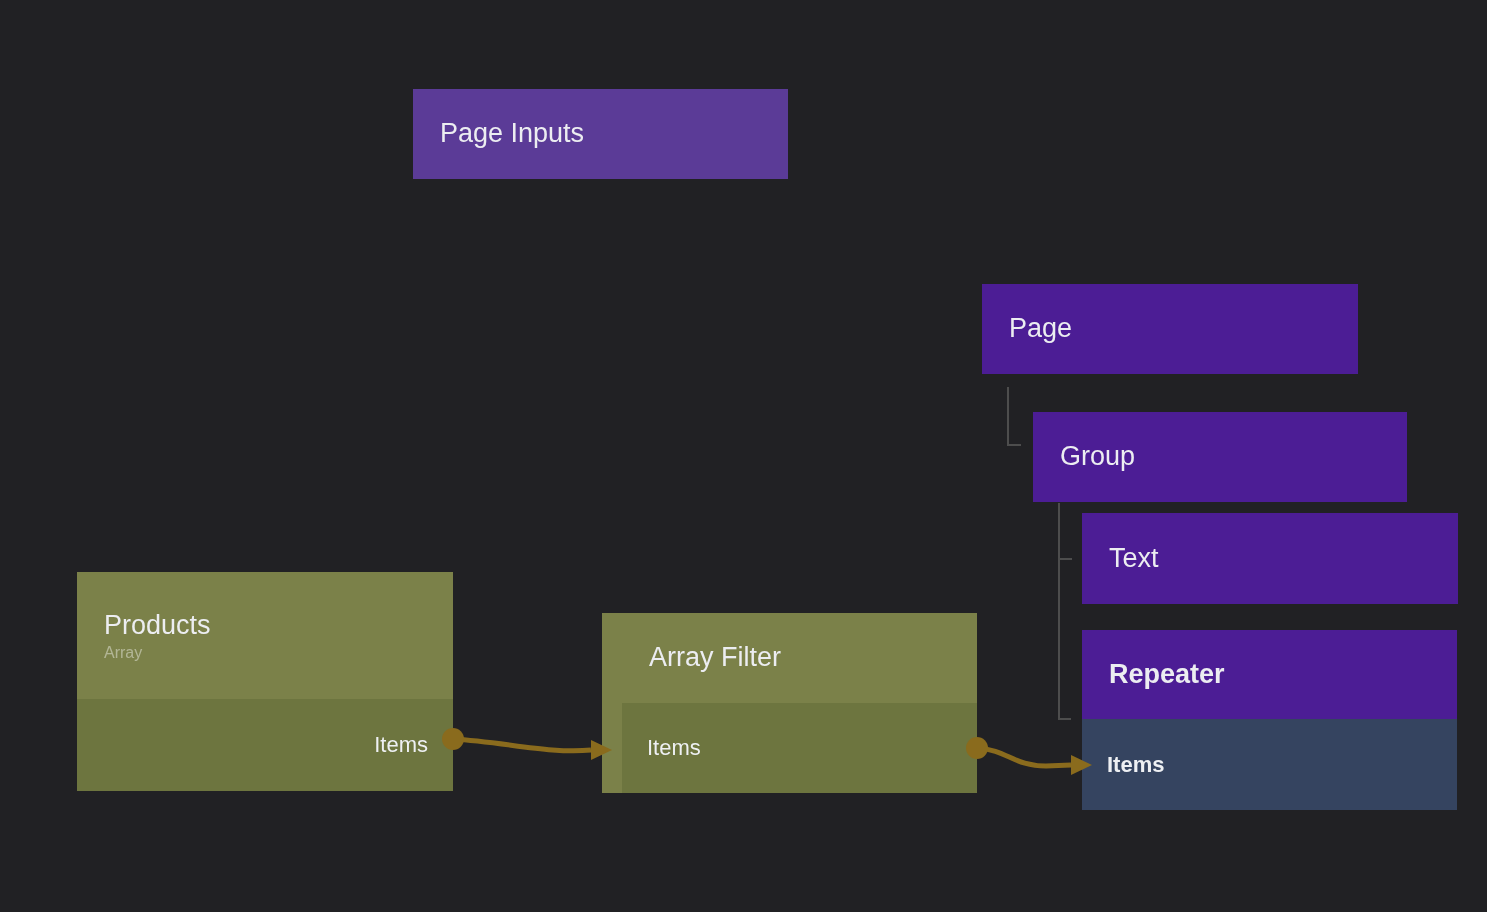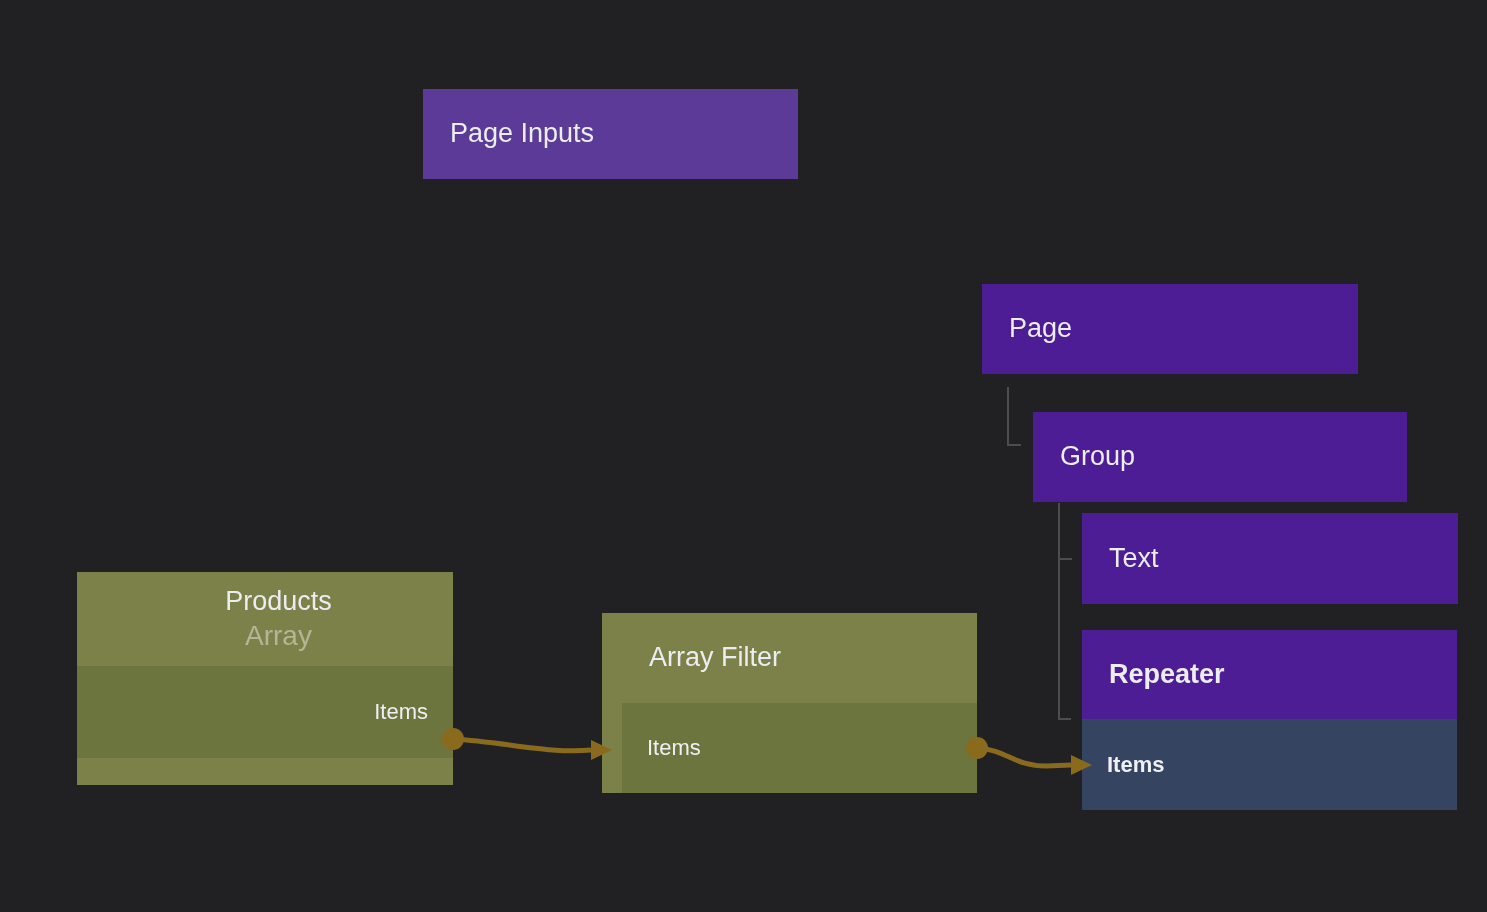--- a/index.html
+++ b/index.html
@@ -24,21 +24,21 @@
     padding-left: 27px;
     box-sizing: border-box;
   }
   .node-title {
     font-size: 27px;
     line-height: 1.25;
     color: #ecedf1;
     white-space: nowrap;
   }
   .node-subtitle {
-    font-size: 28px;
+    font-size: 16px;
     line-height: 1.2;
     color: rgba(255,255,255,0.42);
     white-space: nowrap;
   }
   .port-row {
     display: flex;
     align-items: center;
     box-sizing: border-box;
     font-size: 22px;
     color: #eef0f3;
@@ -47,35 +47,35 @@
   .port-row.align-right { justify-content: flex-end;  padding-right: 25px; }
 
   
   .node-component { background: #5B3B97; }
   .node-visual    { background: #4c1d95; }
   .node-visual .port-row { background: #354460; }
   .node-data      { background: #7B8149; }
   .node-data .port-row   { background: #6D753F; }
 
   
-  #node-page-inputs  { left: 413px; top: 89px;  width: 375px; height: 90px; margin-left: 10px; }
+  #node-page-inputs  { left: 413px; top: 89px;  width: 375px; height: 90px; }
   #node-page         { left: 982px; top: 284px; width: 376px; height: 90px; }
   #node-group        { left: 1033px;top: 412px; width: 374px; height: 90px; }
   #node-text         { left: 1082px;top: 513px; width: 376px; height: 91px; }
   #node-repeater     { left: 1082px;top: 630px; width: 375px; height: 180px; font-weight: bold; }
   #node-products     { left: 77px;  top: 572px; width: 376px; height: 213px; }
   #node-array-filter { left: 602px; top: 613px; width: 375px; height: 180px; padding-left: 20px; }
 
   #node-page-inputs .node-header,
   #node-page .node-header,
   #node-group .node-header,
   #node-text .node-header { height: 100%; }
   #node-repeater .node-header     { height: 89px; }
   #node-repeater .port-row        { height: 91px; }
-  #node-products .node-header     { height: 94px; align-items: center; }
+  #node-products .node-header     { height: 127px; }
   #node-products .port-row        { height: 92px; }
   #node-array-filter .node-header { height: 90px; }
   #node-array-filter .port-row    { height: 90px; }
 
   svg.overlay {
     position: absolute; inset: 0;
     width: 1487px; height: 912px;
     pointer-events: none;
   }
 </style>

